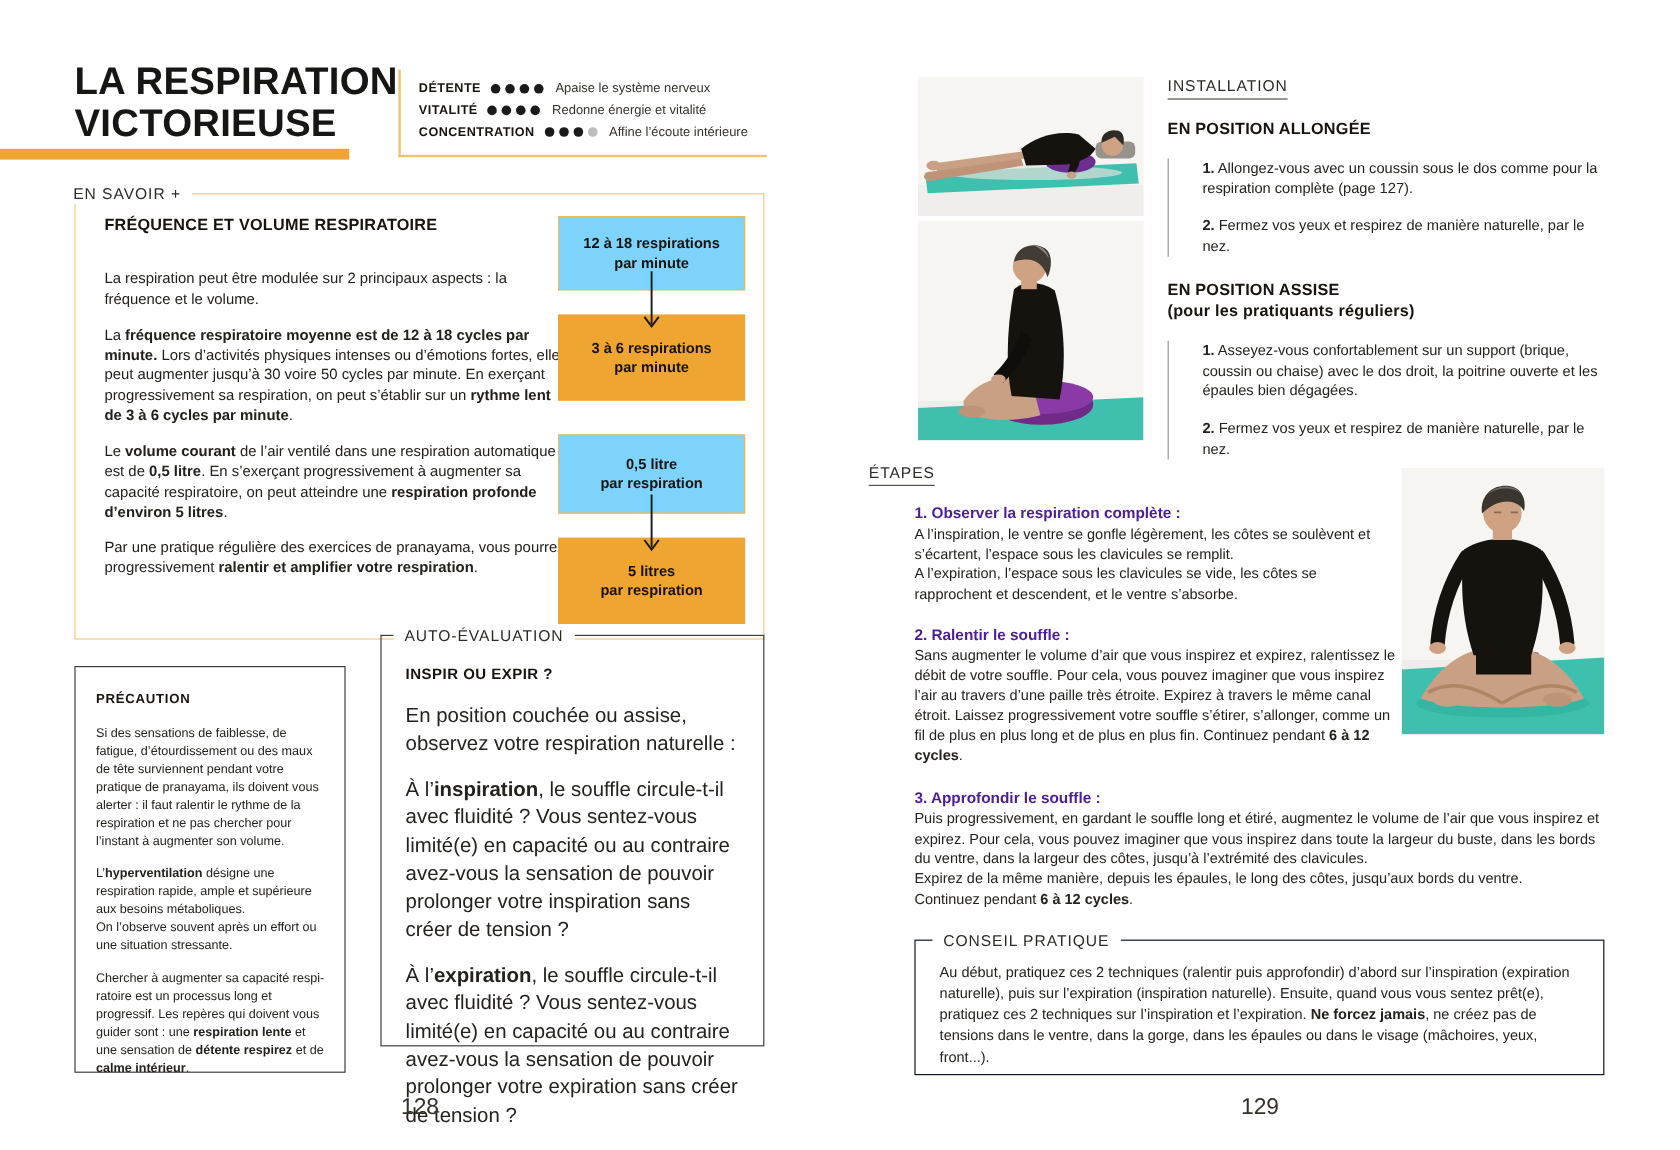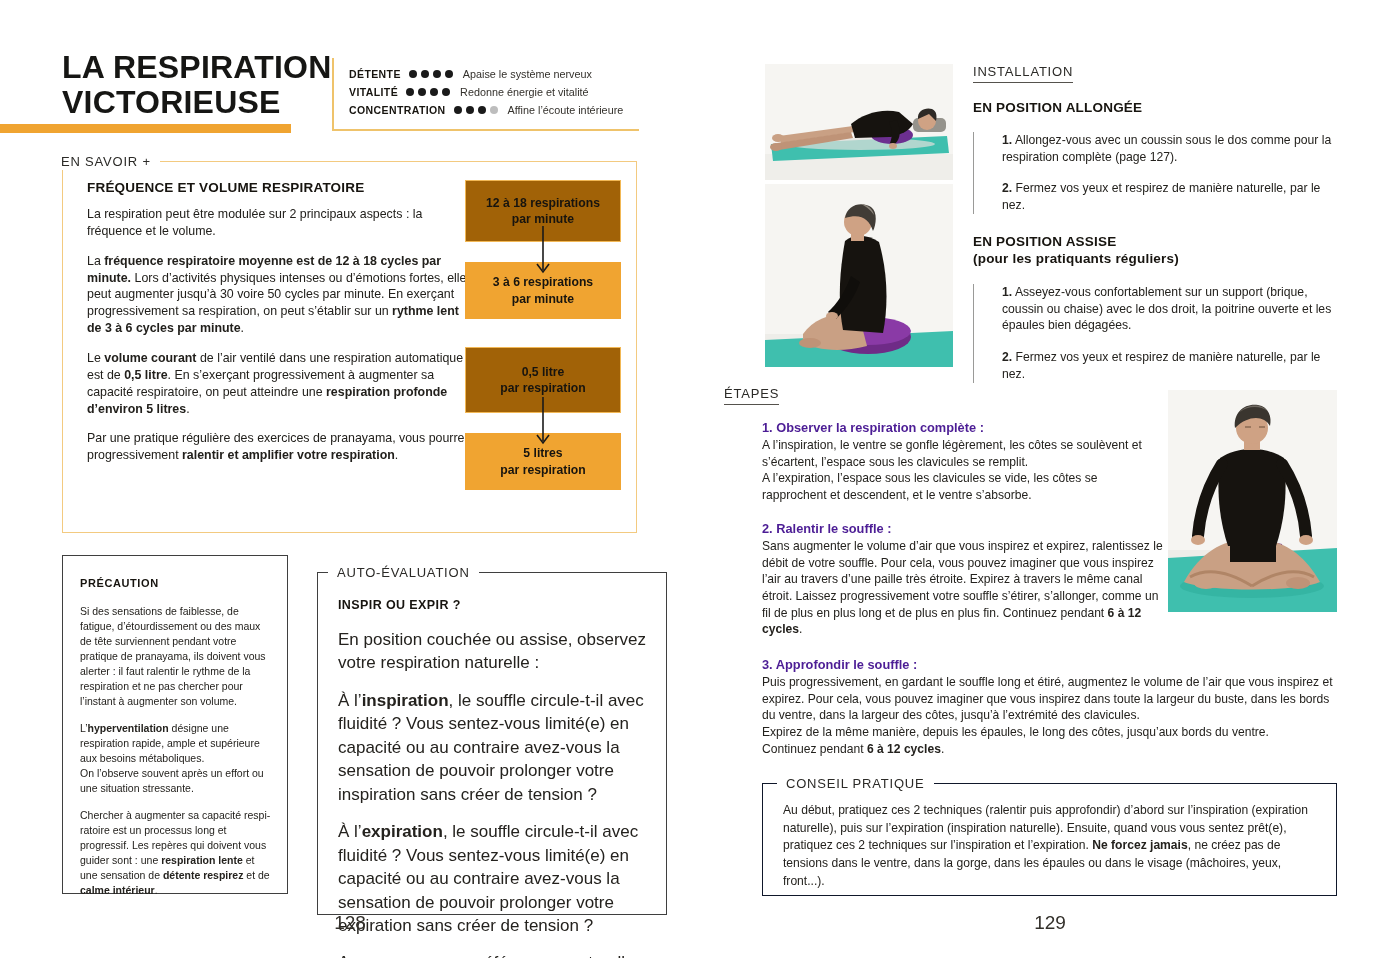--- a/index.html
+++ b/index.html
@@ -33,42 +33,42 @@
   .box-label{
     position:absolute;top:-9px;background:#fff;font-size:13px;letter-spacing:.8px;color:#2b2a27;
     padding:0 9px;line-height:17px;white-space:nowrap;
   }
   .ensavoir{
     position:absolute;left:62px;top:161px;width:575px;height:372px;box-sizing:border-box;
     border:1.5px solid #F3CA80;
   }
   .ensavoir>.box-label{left:-2px;padding-left:0;}
   .ensavoir-text{position:absolute;left:24px;top:18px;width:384px;}
-  .ensavoir-heading{margin:0 0 11px;font-size:13.5px;font-weight:700;letter-spacing:.2px;color:#17140f;}
+  .ensavoir-heading{margin:0 0 29px;font-size:13.5px;font-weight:700;letter-spacing:.2px;color:#17140f;}
   .ensavoir-text p{margin:0 0 13px;font-size:12.4px;line-height:1.36;color:#22201c;}
 
   .flowchart{position:absolute;right:15px;top:18px;width:156px;display:flex;flex-direction:column;}
   .flow-box{
     box-sizing:border-box;display:flex;flex-direction:column;justify-content:center;
     text-align:center;font-weight:700;font-size:12.2px;line-height:1.35;color:#17140f;
   }
-  .flow-white{background:#a16207;border:1.5px solid #F2B855;height:62px;}
-  .flow-orange{background:#F0A431;height:57px;}
+  .flow-white{background:#7dd3fc;border:1.5px solid #F2B855;height:62px;}
+  .flow-orange{background:#F0A431;height:72px;}
   .flow-white.second{margin-top:28px;height:66px;}
   .flow-arrow{display:block;margin:-18px auto -14px;position:relative;z-index:2;}
 
   .precaution{
     position:absolute;left:62px;top:555px;width:226px;height:339px;box-sizing:border-box;
     border:1px solid #3f3f3f;padding:21px 15px 0 17px;
   }
   .precaution h3{margin:0 0 15px;font-size:11px;font-weight:700;letter-spacing:.6px;color:#17140f;}
   .precaution p{margin:0 0 12px;font-size:10.5px;line-height:1.43;color:#24221e;}
 
   .autoeval{
-    position:absolute;left:317px;top:572px;width:350px;height:343px;box-sizing:border-box;
+    position:absolute;left:317px;top:529px;width:320px;height:343px;box-sizing:border-box;
     border:1px solid #3f3f3f;
   }
   .autoeval>.box-label{left:10px;}
   .autoeval-inner{padding:25px 18px 0 20px;}
   .autoeval h3{margin:0 0 16px;font-size:12.5px;font-weight:700;letter-spacing:.4px;color:#17140f;}
   .autoeval p{margin:0 0 14px;font-size:17px;line-height:1.38;color:#24221e;}
 
   .pageno{position:absolute;top:912px;width:700px;text-align:center;font-size:19px;color:#33302b;}
   .pageno-left{left:0;}
   .pageno-right{left:700px;}

